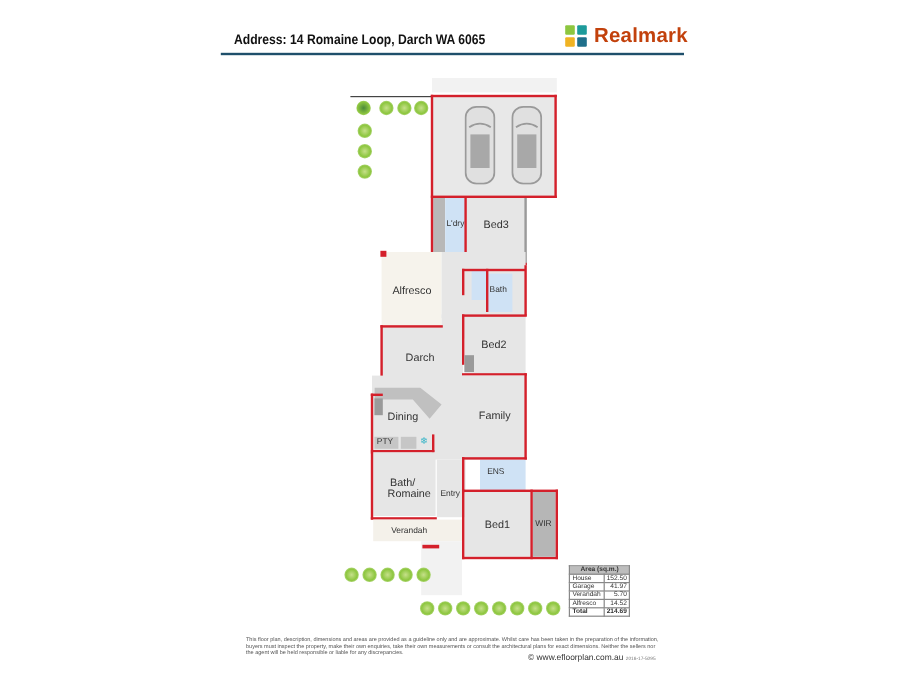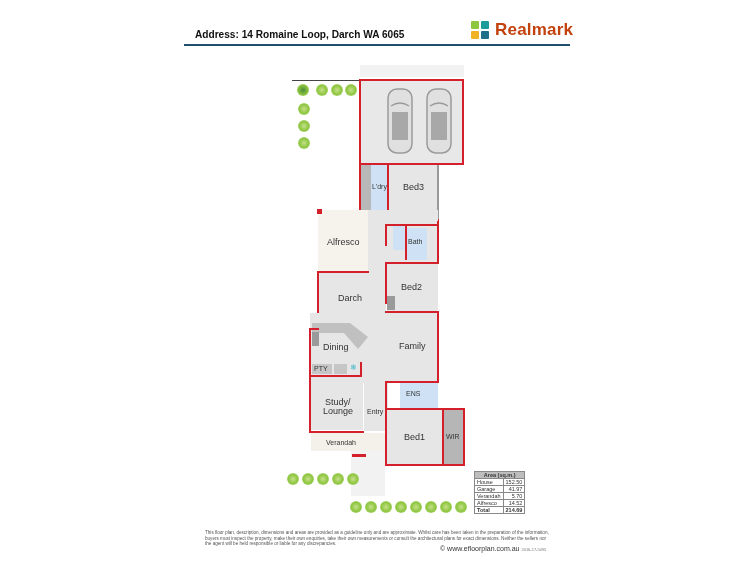--- a/index.html
+++ b/index.html
@@ -135,22 +135,22 @@
   <div class="room" style="left:312px;top:364px;width:20px;height:10px;background:#c6c6c6;"></div>
   <div class="label small" style="left:314px;top:365px;">PTY</div>
   <div class="room" style="left:334px;top:364px;width:13px;height:10px;background:#c6c6c6;"></div>
   <div style="position:absolute;left:350px;top:363px;font-size:8px;color:#3cb6c8;">❄</div>
   <div class="wall" style="left:309px;top:375px;width:53px;height:2px;"></div>
   <div class="wall" style="left:360px;top:362px;width:2px;height:15px;"></div>
 
   <div class="room" style="left:311px;top:377px;width:52px;height:53px;"></div>
   <div class="wall" style="left:309px;top:377px;width:2px;height:56px;"></div>
   <div class="wall" style="left:309px;top:431px;width:55px;height:2px;"></div>
-  <div class="label" style="left:325px;top:397px;">Study/</div>
-  <div class="label" style="left:323px;top:406px;">Lounge</div>
+  <div class="label" style="left:325px;top:397px;">Bath/</div>
+  <div class="label" style="left:323px;top:406px;">Romaine</div>
 
   <div class="room" style="left:364px;top:383px;width:24px;height:48px;"></div>
   <div class="label small" style="left:367px;top:408px;">Entry</div>
 
   <div class="wet" style="left:400px;top:383px;width:38px;height:26px;"></div>
   <div class="label small" style="left:406px;top:390px;">ENS</div>
   <div class="wall" style="left:385px;top:381px;width:54px;height:2px;"></div>
   <div class="wall" style="left:385px;top:381px;width:2px;height:30px;"></div>
 
   <div class="room" style="left:387px;top:410px;width:56px;height:54px;"></div>

